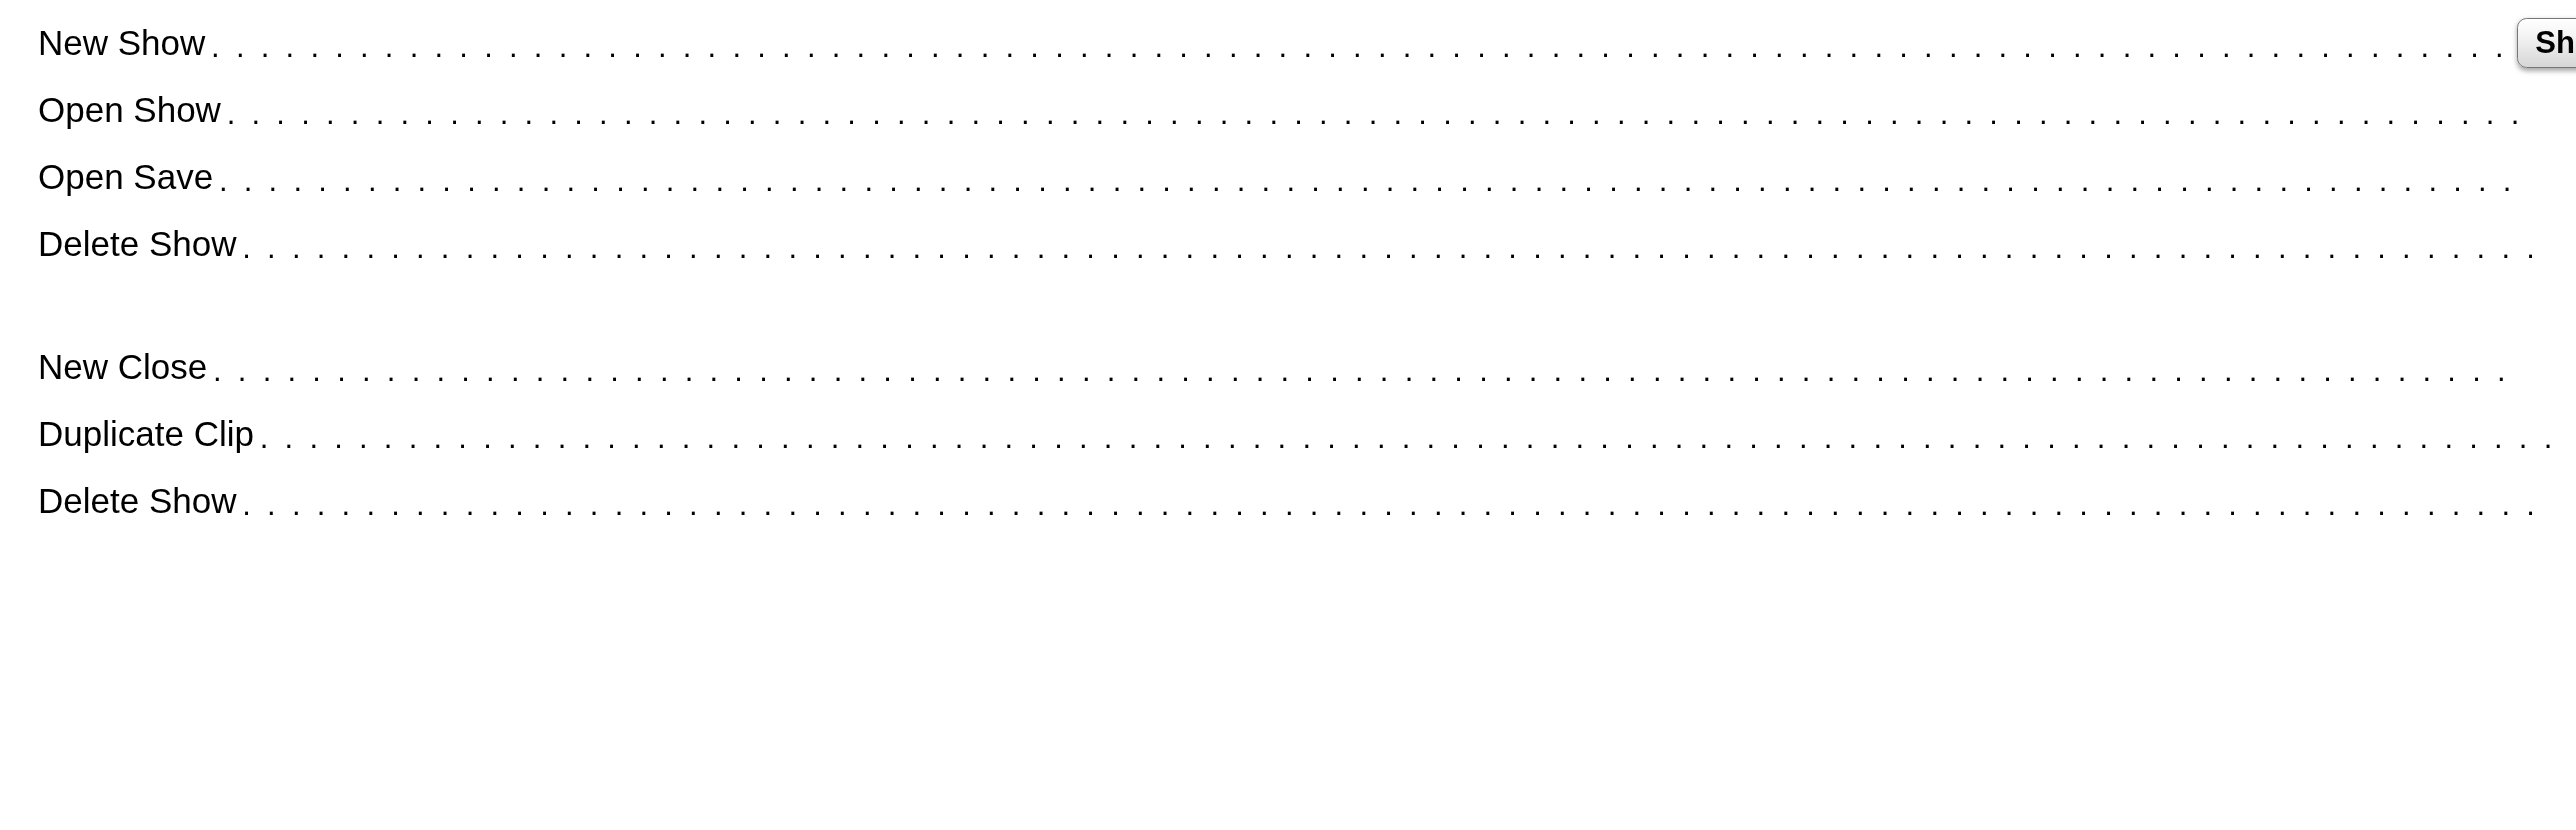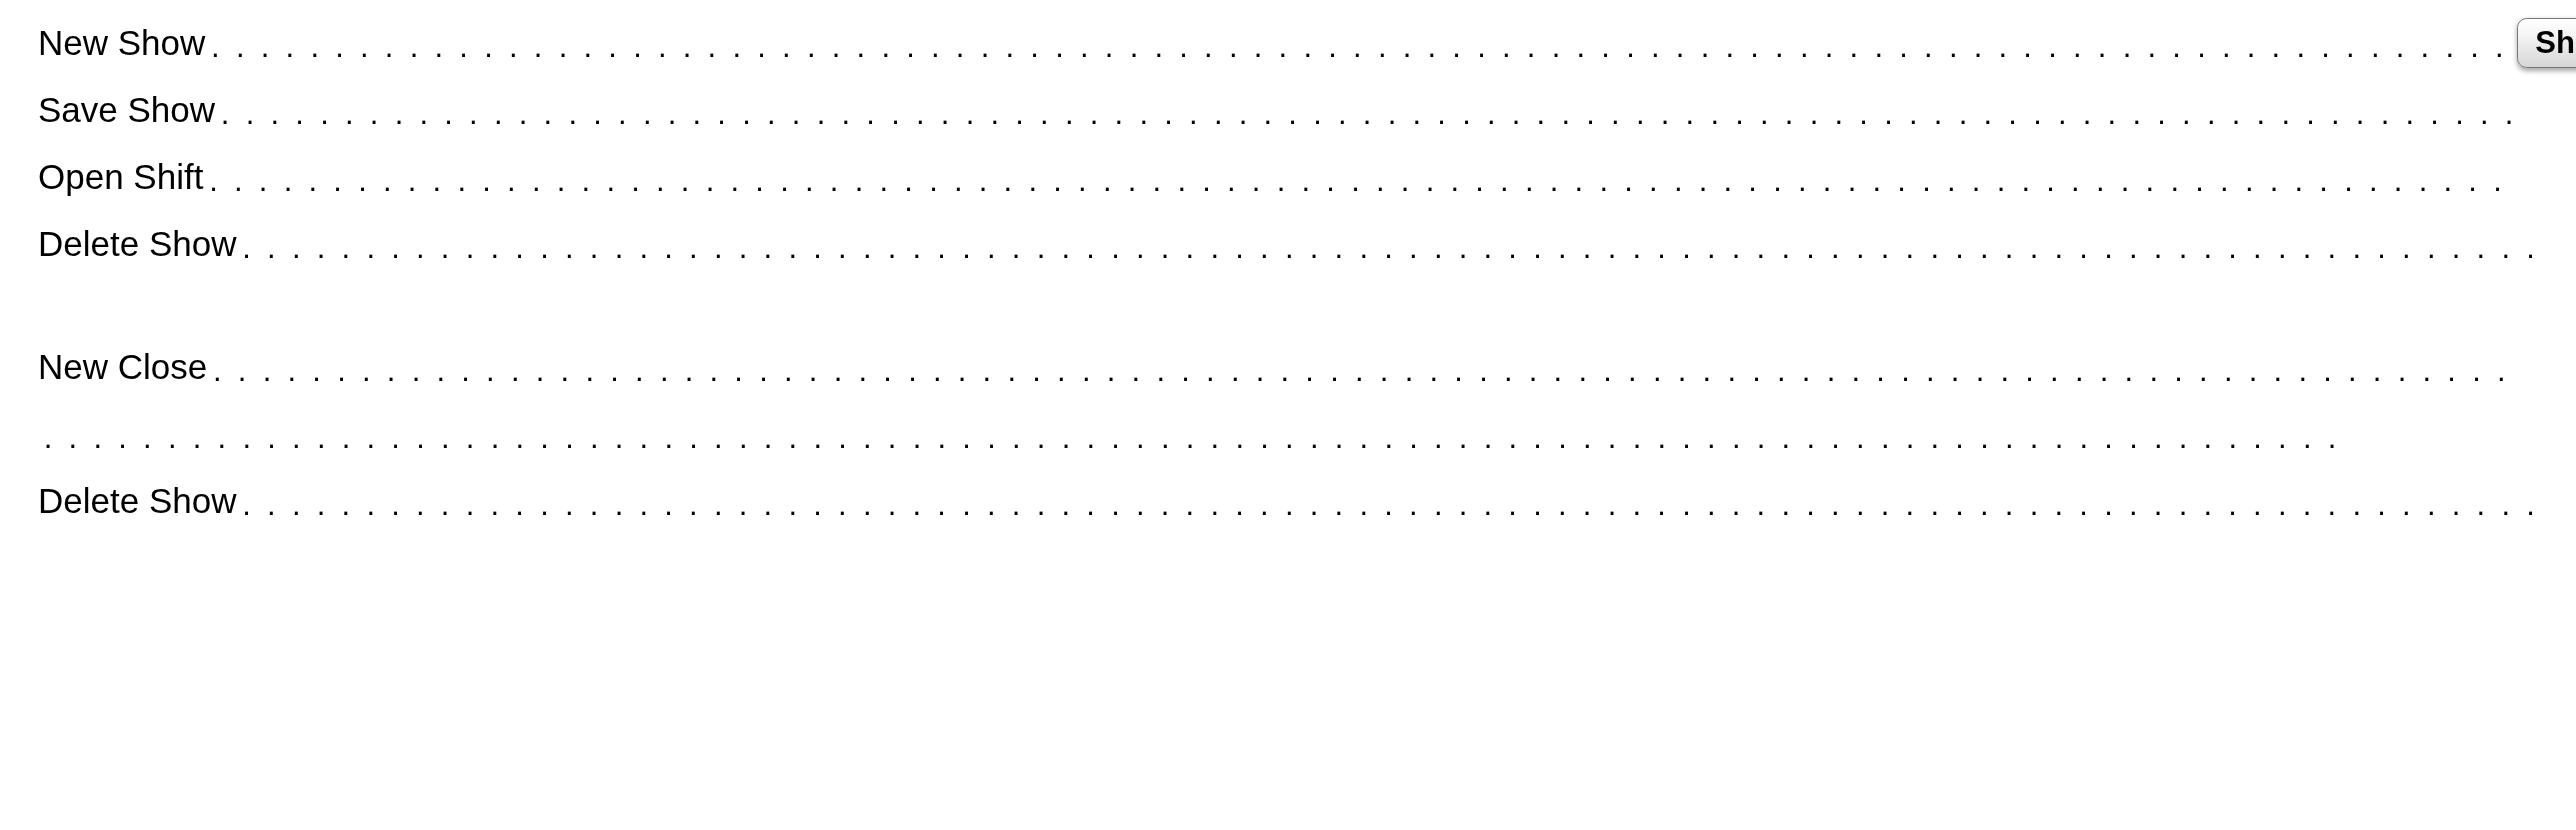--- a/index.html
+++ b/index.html
@@ -73,38 +73,39 @@
     <div class="col">
       <div class="group">
         <div class="row">
           <span class="label">New Show</span>
           <span class="dots"></span>
           <span class="keys">
             <span class="keycap">Shift</span>
           </span>
         </div>
         <div class="row">
-          <span class="label">Save Show</span>
+          <span class="label">Open Show</span>
           <span class="dots"></span>
         </div>
         <div class="row">
-          <span class="label">Open Shift</span>
+          <span class="label">Open Save</span>
           <span class="dots"></span>
         </div>
         <div class="row">
           <span class="label">Delete Show</span>
           <span class="dots"></span>
         </div>
       </div>
       <div class="group">
         <div class="row">
           <span class="label">New Close</span>
           <span class="dots"></span>
         </div>
         <div class="row">
+          <span class="label">Duplicate Clip</span>
           <span class="dots"></span>
         </div>
         <div class="row">
           <span class="label">Delete Show</span>
           <span class="dots"></span>
         </div>
       </div>
     </div>
   </div>
 

